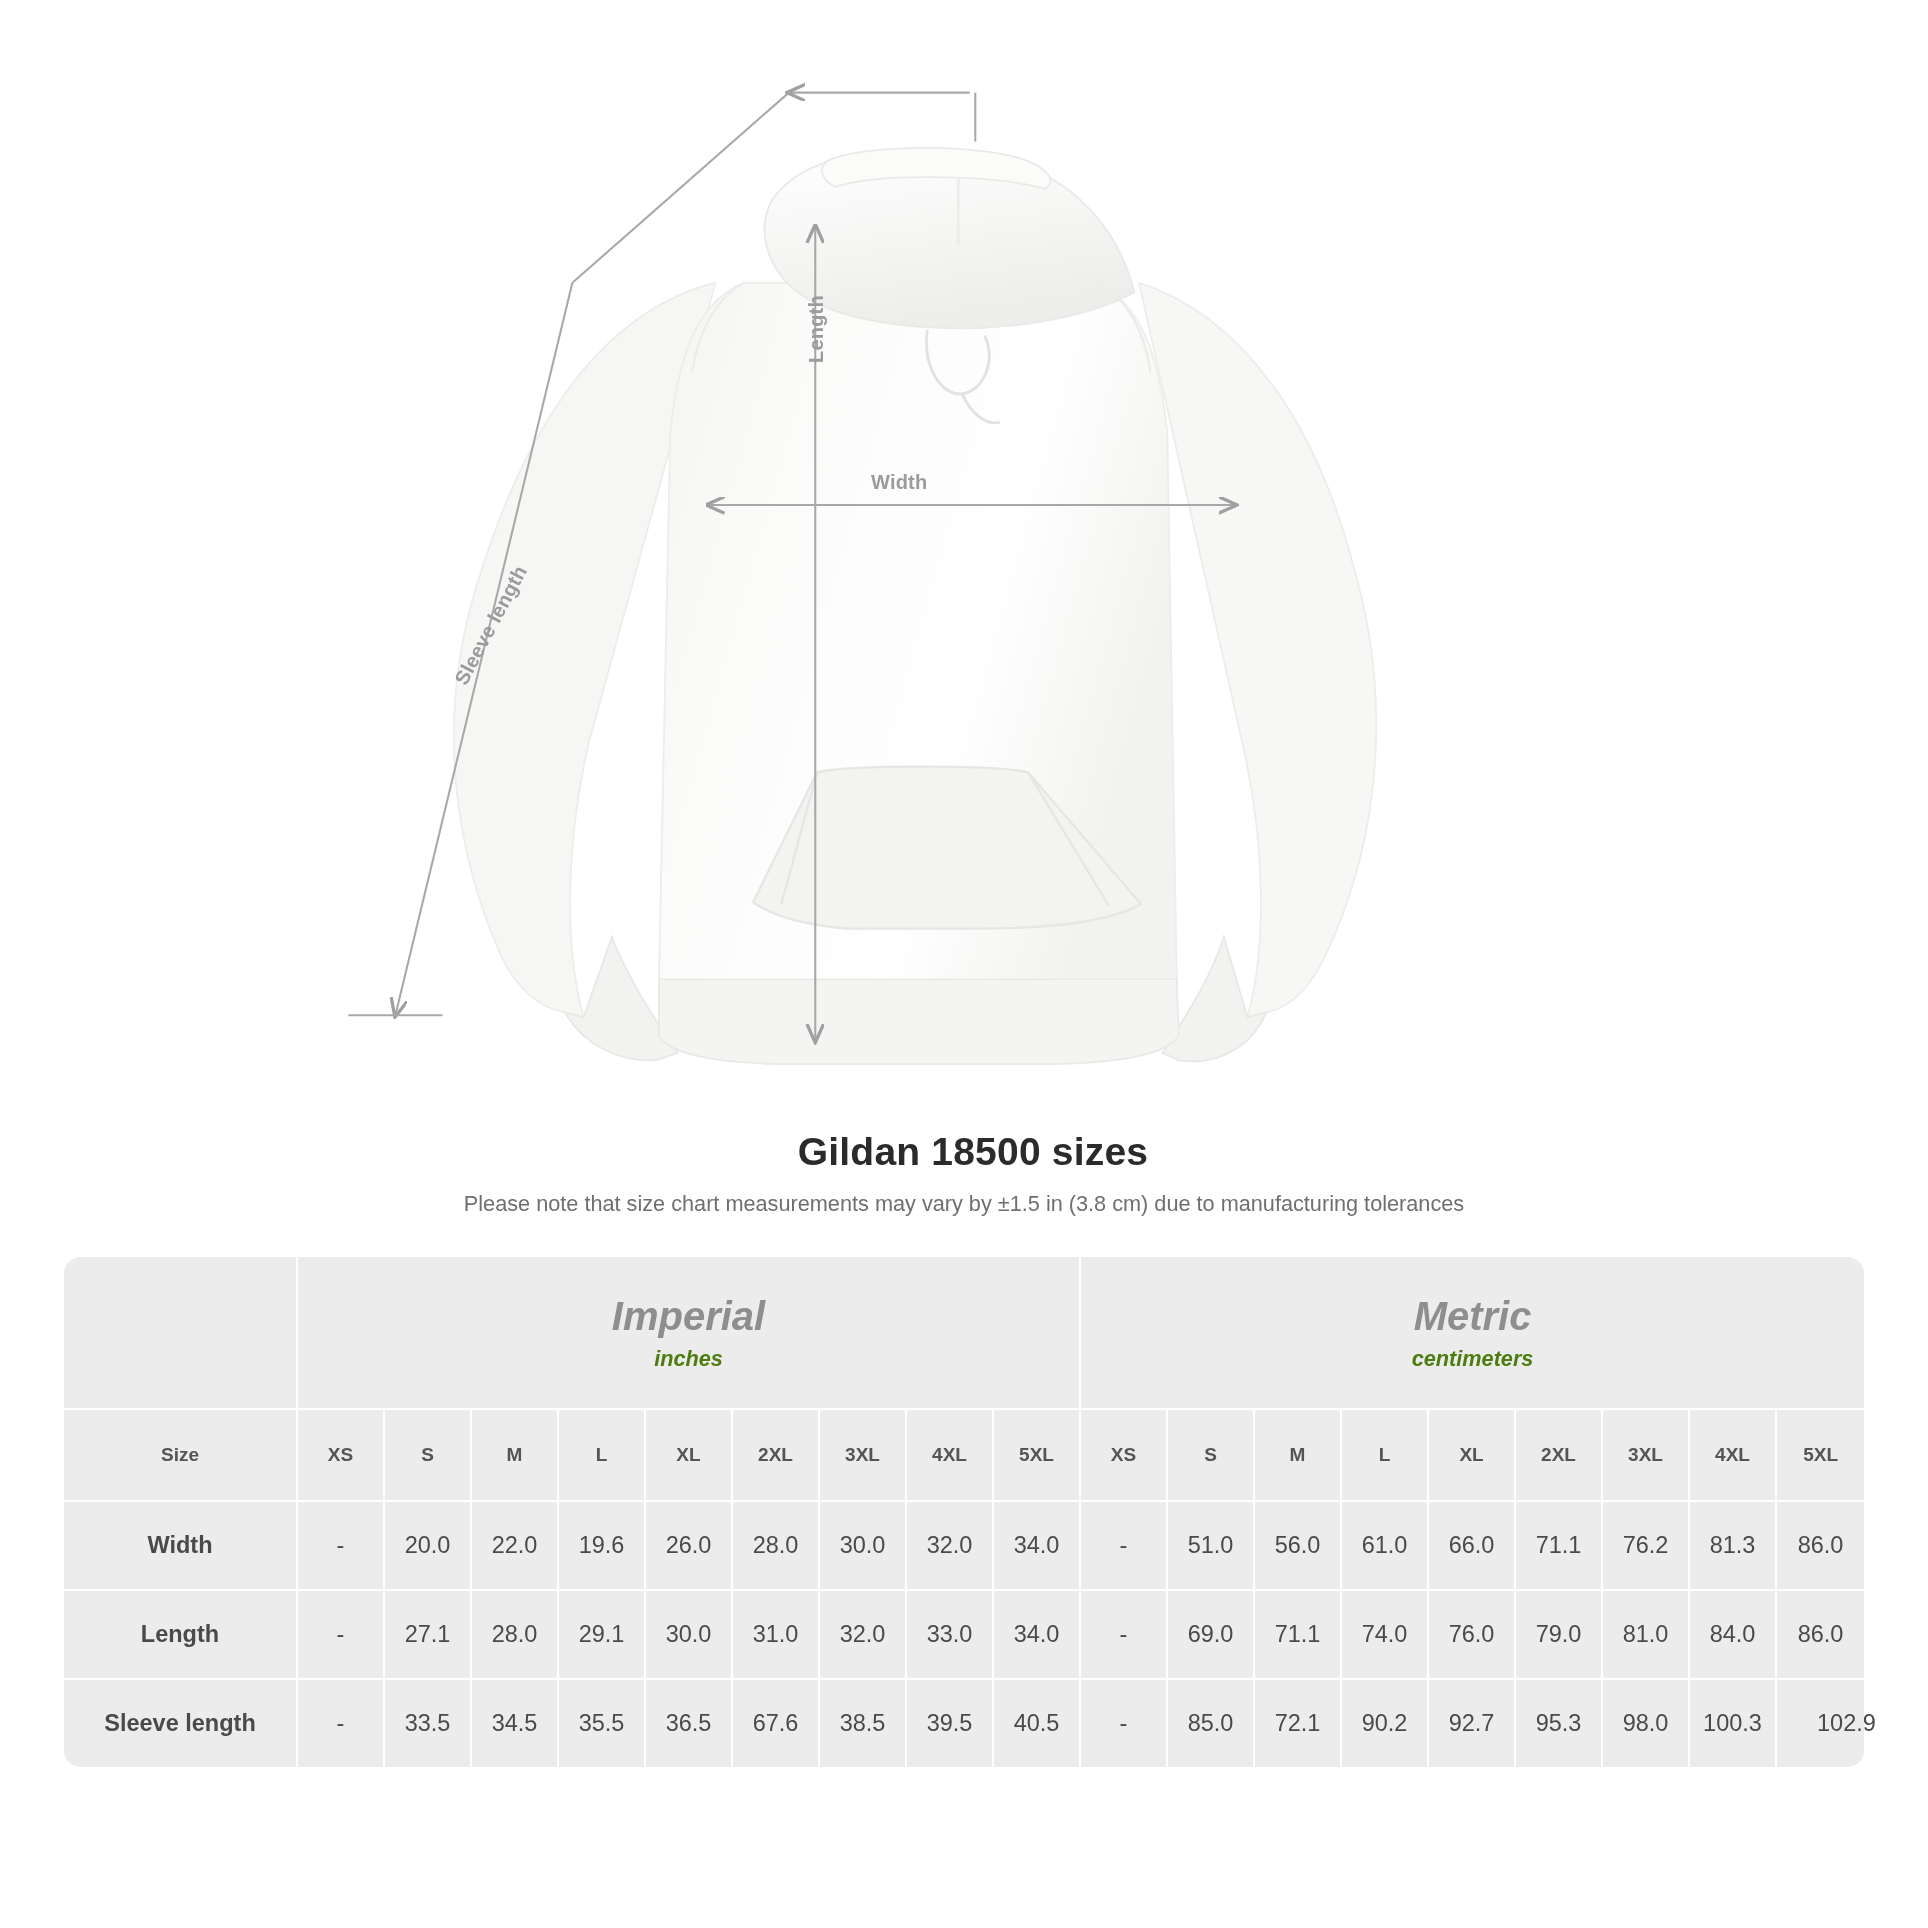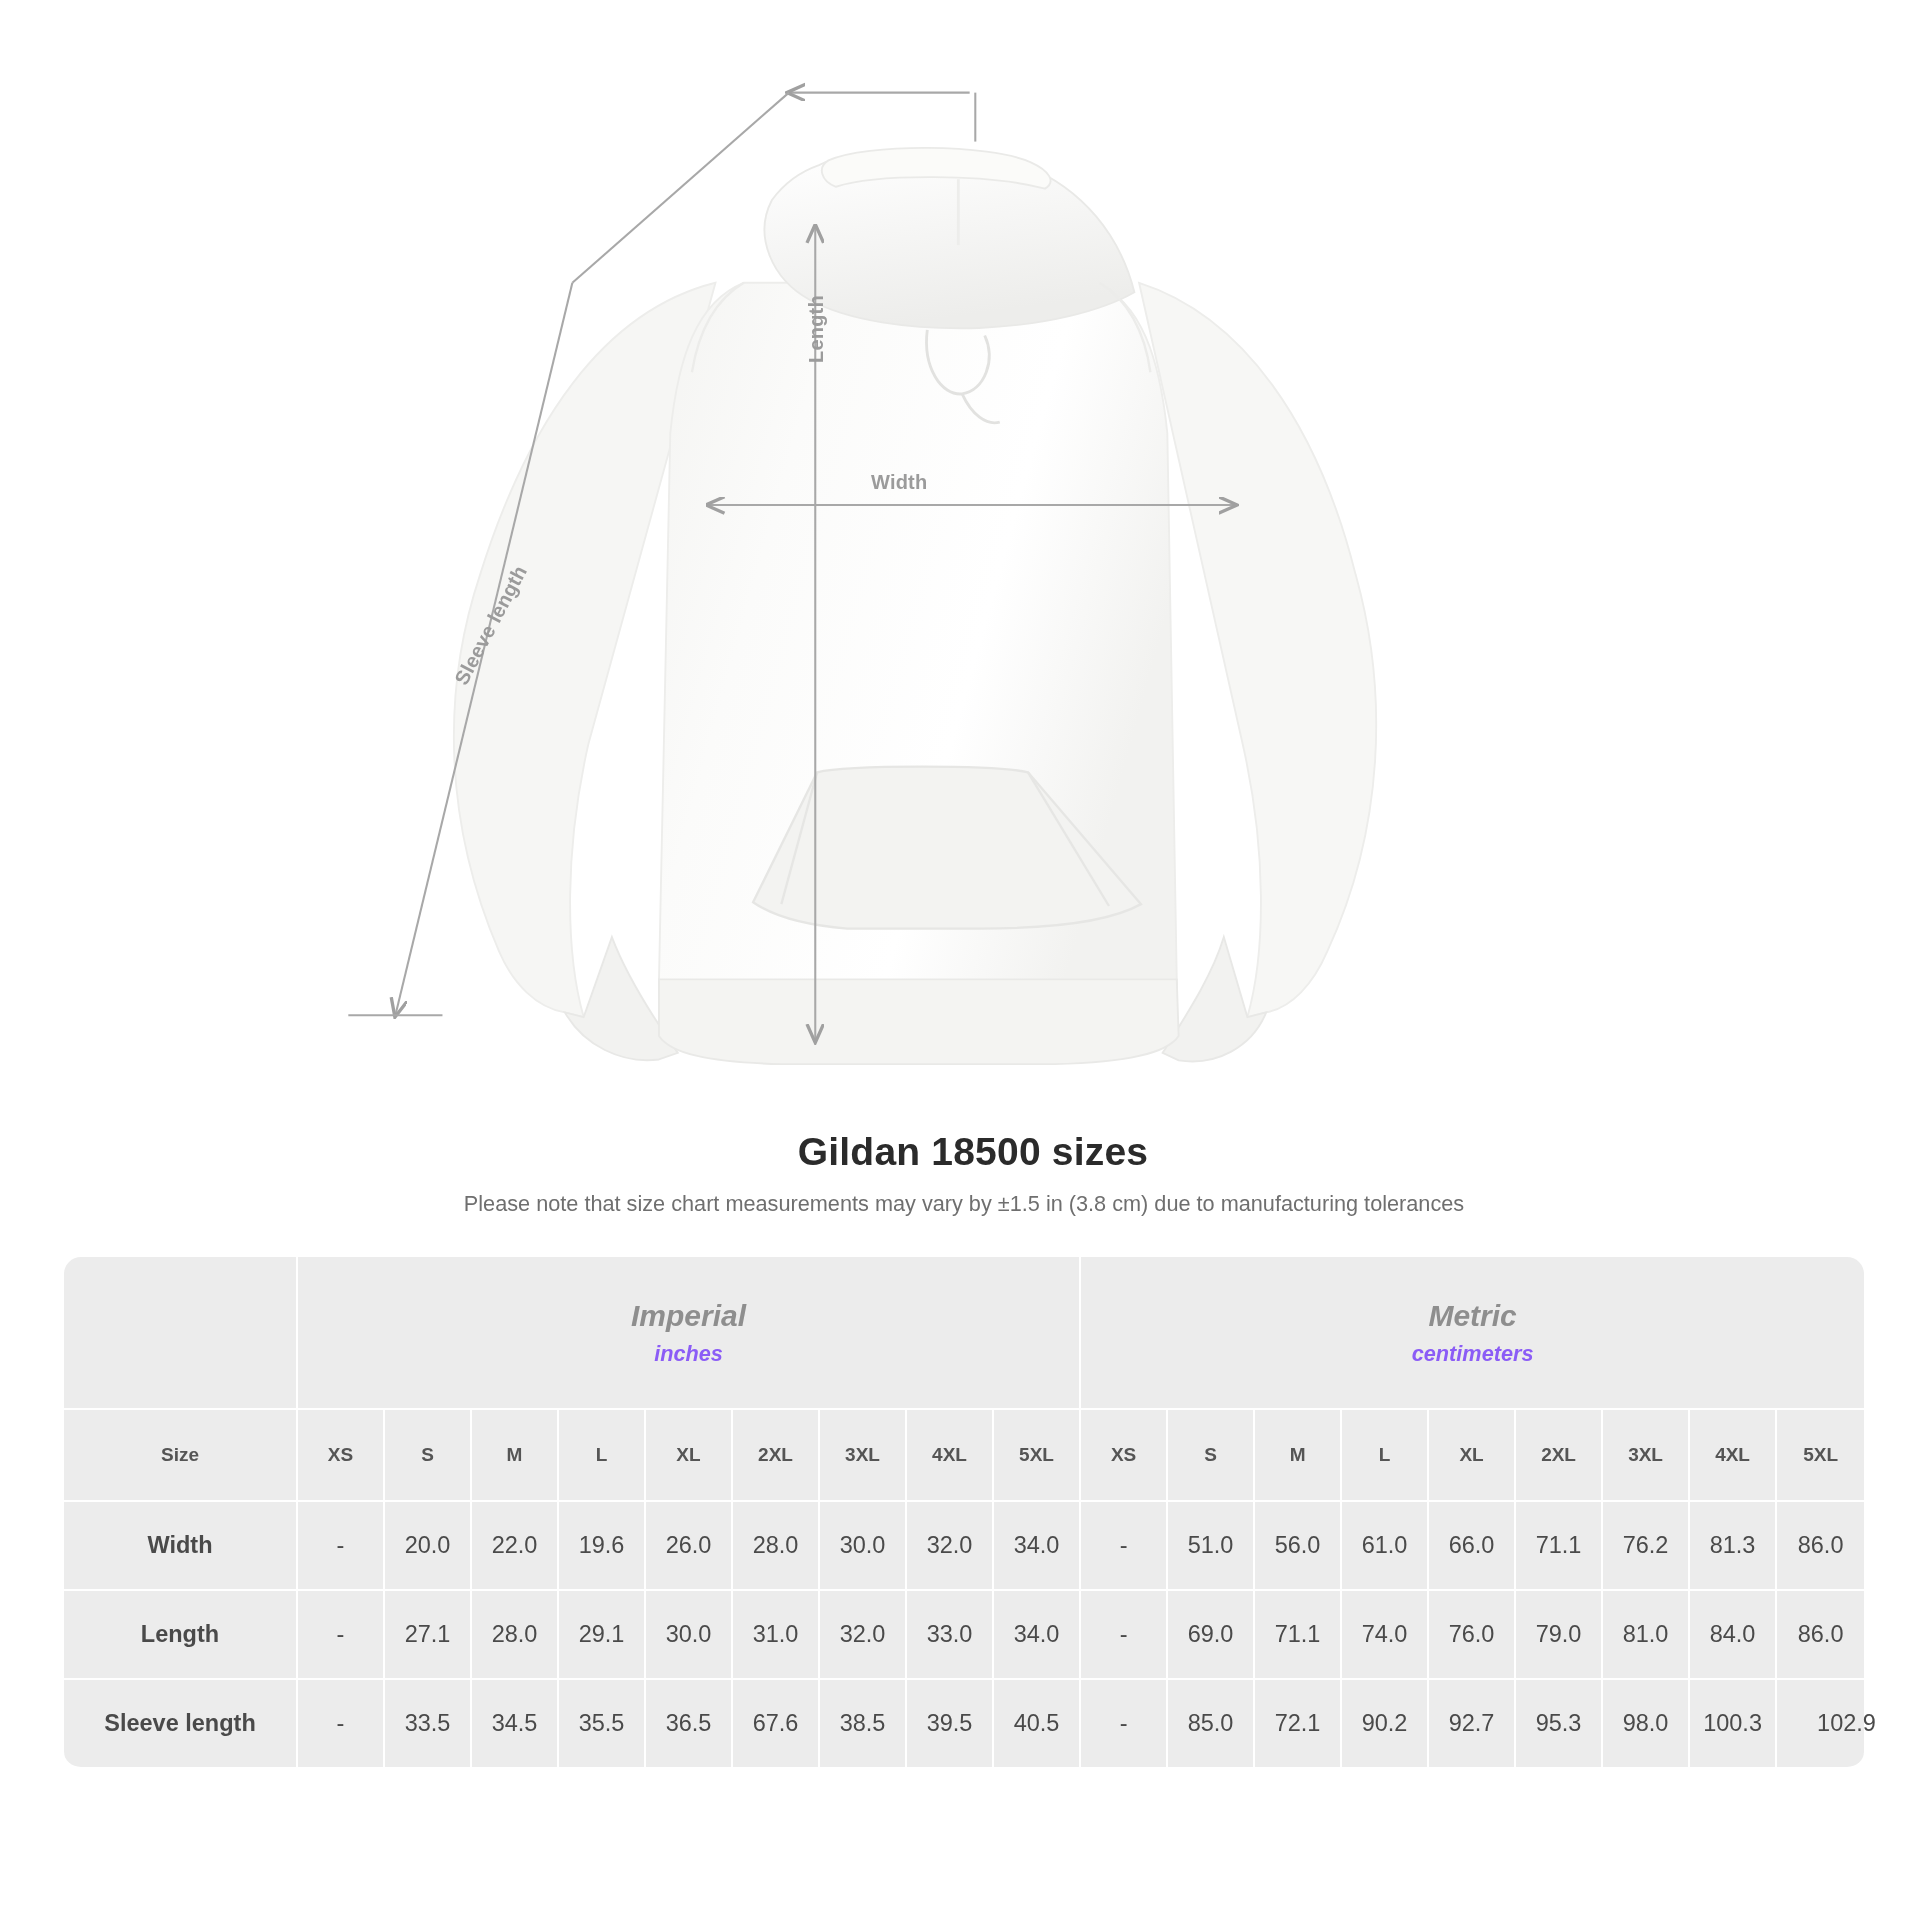--- a/index.html
+++ b/index.html
@@ -107,30 +107,30 @@
     height: 151px;
     border-bottom: 2.8px solid #ffffff;
   }
   tr.unit-row th:first-child {
     border-top-left-radius: 17px;
   }
   tr.unit-row th:last-child {
     border-top-right-radius: 17px;
   }
   .unit-sys {
-    font-size: 30px;
+    font-size: 40px;
     font-weight: bold;
     font-style: italic;
     color: #8e8e8e;
     display: block;
   }
   .unit-sub {
     font-size: 21.7px;
     font-style: italic;
-    color: #8b5cf6;
+    color: #4d7c0f;
     display: block;
     margin-top: 7.5px;
   }
   tr.head-row th {
     height: 90px;
     font-size: 19px;
     font-weight: bold;
     color: #555555;
   }
   .row-label {

